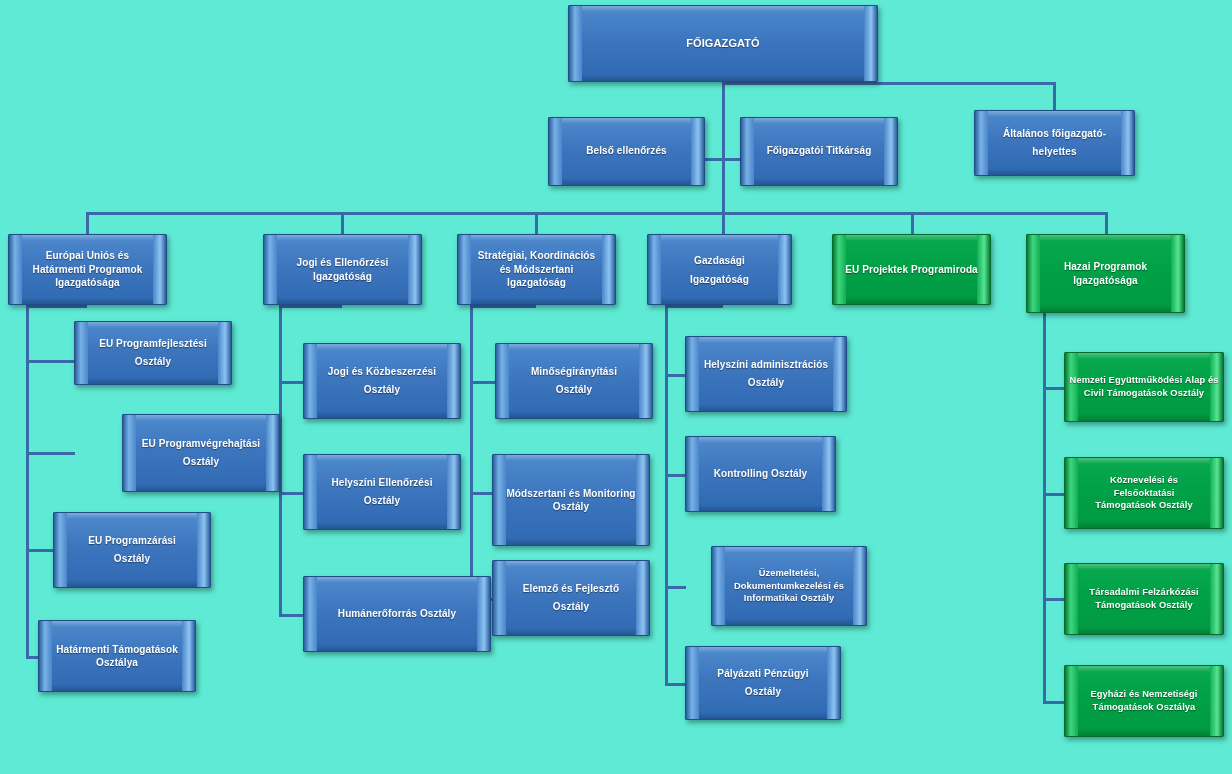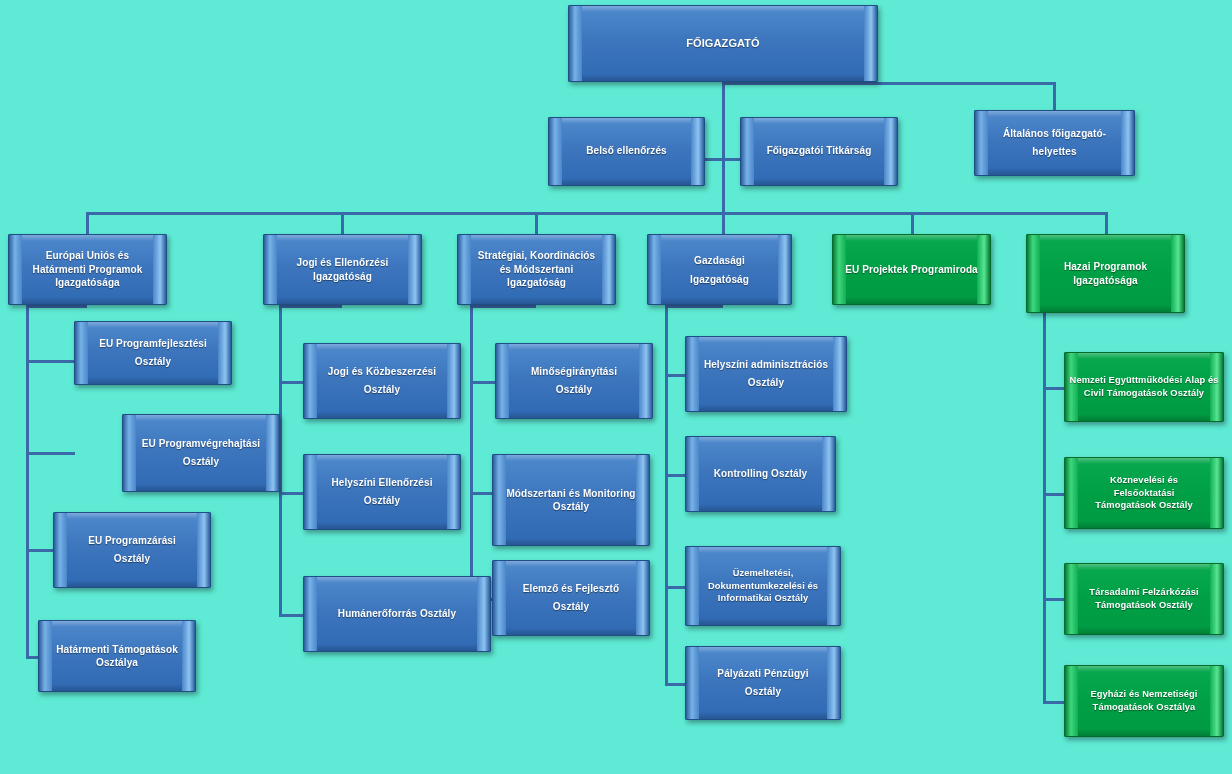--- a/index.html
+++ b/index.html
@@ -281,21 +281,21 @@
   <div class="box blue fs10" style="left:685px; top:336px; width:162px; height:76px;">
     <span class="glow-top"></span>
     <span class="glow-bot"></span>
     <span class="label" style="padding:0 6px">Helyszíni adminisztrációs Osztály</span>
   </div>
   <div class="box blue fs10" style="left:685px; top:436px; width:151px; height:76px;">
     <span class="glow-top"></span>
     <span class="glow-bot"></span>
     <span class="label">Kontrolling Osztály</span>
   </div>
-  <div class="box blue fs9" style="left:685px; top:546px; width:156px; height:80px;">
+  <div class="box blue fs9" style="left:711px; top:546px; width:156px; height:80px;">
     <span class="glow-top"></span>
     <span class="glow-bot"></span>
     <span class="label" style="line-height:1.35;padding:0 6px">Üzemeltetési, Dokumentumkezelési és Informatikai Osztály</span>
   </div>
   <div class="box blue fs10" style="left:685px; top:646px; width:156px; height:74px;">
     <span class="glow-top"></span>
     <span class="glow-bot"></span>
     <span class="label">Pályázati Pénzügyi Osztály</span>
   </div>
 

